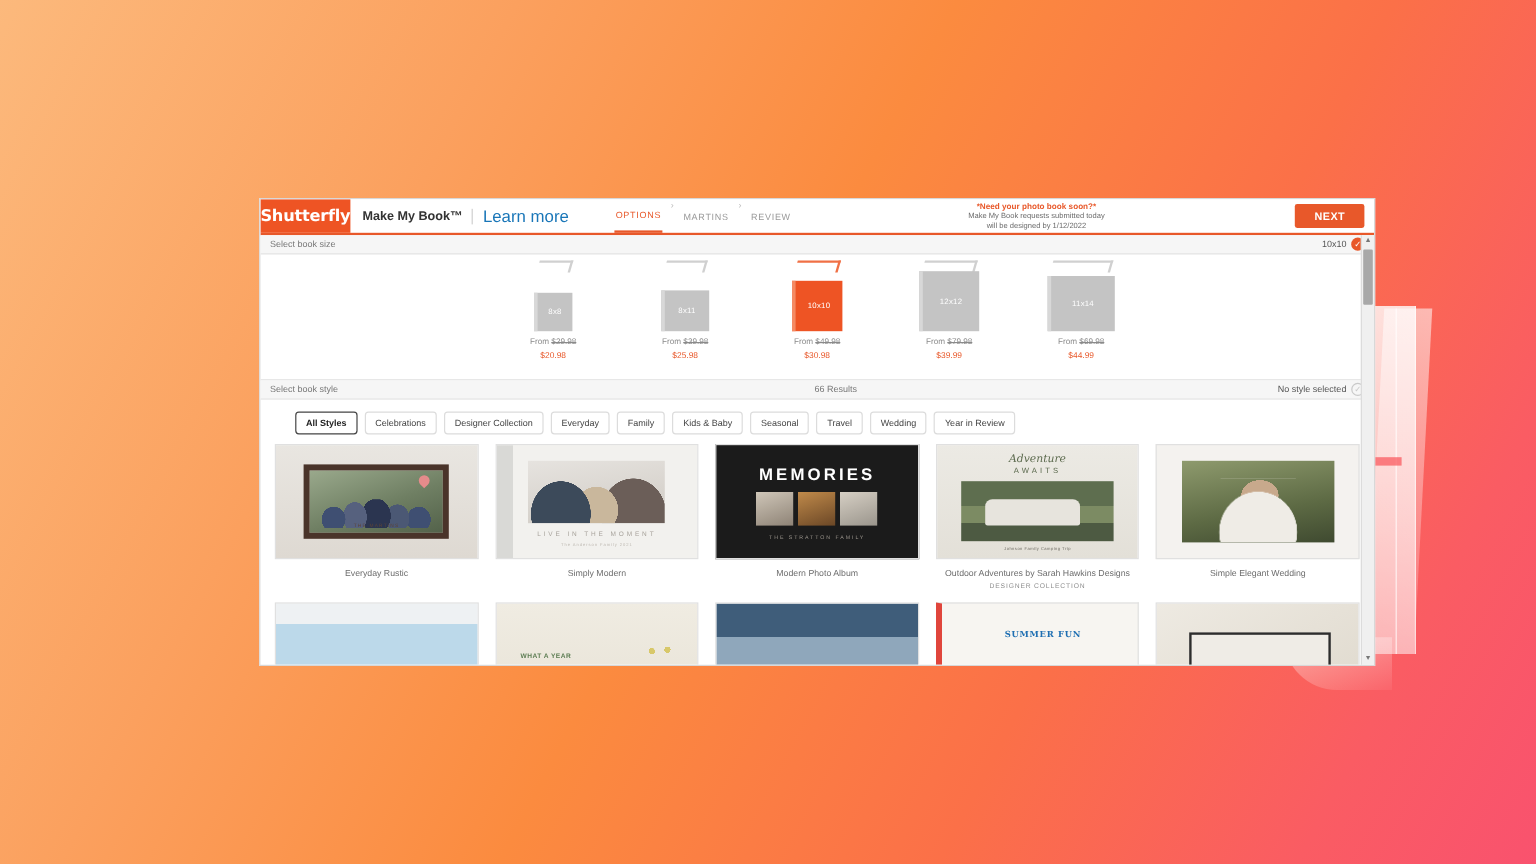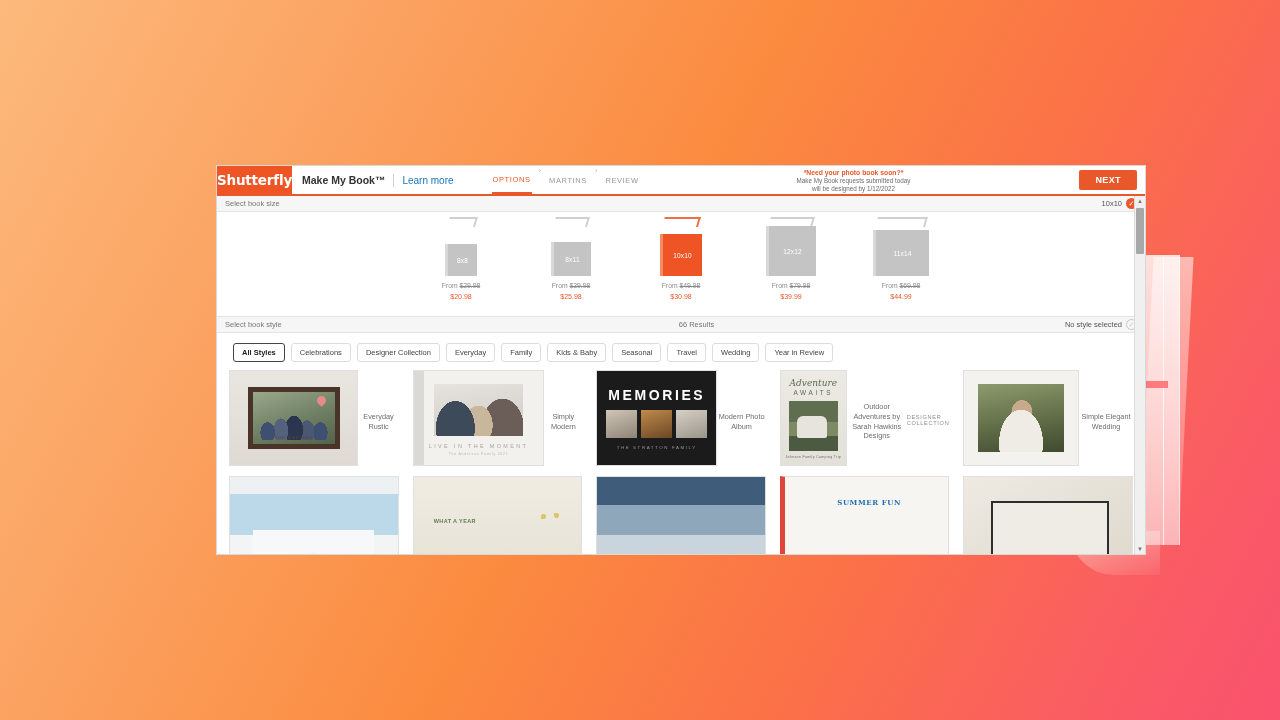--- a/index.html
+++ b/index.html
@@ -59,21 +59,21 @@
   .logo {
     background: #EE5424; color: #fff;
     display: flex; align-items: center; justify-content: center;
     padding: 0 8px; width: 75px;
     font-size: 13.5px; font-weight: bold; letter-spacing: -0.2px;
     font-family: "DejaVu Sans", sans-serif;
   }
   .brandgroup { display: flex; align-items: center; padding-left: 10px; gap: 8px; }
   .brandname { font-size: 10.5px; color: #333; font-weight: 600; }
   .vdiv { width: 1px; height: 13px; background: #cfcfcf; }
-  .learnmore { font-size: 10px; color: #1976b8; cursor: pointer; }
+  .learnmore { font-size: 14px; color: #1976b8; cursor: pointer; }
 
   .steps { display: flex; align-items: flex-start; gap: 7px; margin-left: 38px; height: 100%; }
   .step { font-size: 7.5px; color: #999; letter-spacing: 0.6px; padding: 0 1px; height:100%; display:flex; align-items:center; }
   .step.active { color: #E8582A; border-bottom: 2px solid #E8582A; margin-bottom:-2px; }
   .step-sep { font-size: 7.5px; color: #bbb; }
 
   .promo {
     margin-left: auto; margin-right: 0;
     text-align: center; line-height: 1.22; padding-top: 2px;
     flex: 1; display: flex; flex-direction: column; align-items: center; justify-content: center;
@@ -123,31 +123,31 @@
     position: absolute; top: -7px; left: 2px; height: 10px;
     border-top: 2px solid #d0d0d0; border-right: 2px solid #d0d0d0;
     transform: skewX(-16deg); transform-origin: bottom left;
   }
   .bk-flap.sel { border-top-color: #F07045; border-right-color: #F07045; }
   .price-from { font-size: 6.8px; color: #8a8a8a; margin-top: 6px; }
   .price-from s { color: #8a8a8a; }
   .price-now { font-size: 7px; color: #E8582A; margin-top: 4px; }
 
   
-  .chips { display: flex; gap: 6px; padding: 10px 16px 8px 16px; flex: 0 0 auto; }
+  .chips { display: flex; gap: 6px; padding: 10px 16px 8px 29px; flex: 0 0 auto; }
   .chip {
     font-size: 7.5px; color: #444; background: #fff;
     border: 1px solid #dcdcdc; border-radius: 3px;
     padding: 4px 8px; cursor: pointer; white-space: nowrap;
   }
   .chip.active { border: 1.5px solid #444; font-weight: 600; color:#222; }
 
   .grid-wrap { flex: 1; overflow: hidden; padding: 0 12px; position: relative; }
   .grid { display: grid; grid-template-columns: repeat(5, 1fr); gap: 10px 14px; }
-  .card { display: flex; align-items: center; cursor: pointer; }
+  .card { display: flex; flex-direction: column; align-items: center; cursor: pointer; }
   .thumb {
     width: 100%; height: 96px; border: 1px solid #e0e0e0;
     overflow: hidden; position: relative; background: #eee;
   }
   .cap { font-size: 7.3px; color: #6d6d6d; text-align: center; margin-top: 7px; line-height: 1.35; }
   .cap-sub { font-size: 5.6px; color: #8f8f8f; letter-spacing: 0.7px; margin-top: 3px; }
 
   
   .t-rustic { background: linear-gradient(180deg,#e9e6e1,#ded9d2); display:flex; align-items:center; justify-content:center; }
   .t-rustic .frame { width: 72%; height: 66%; border: 5px solid #4a342a; background: linear-gradient(160deg,#9aa98c,#6f7f63 55%,#53624a); position:relative; }

